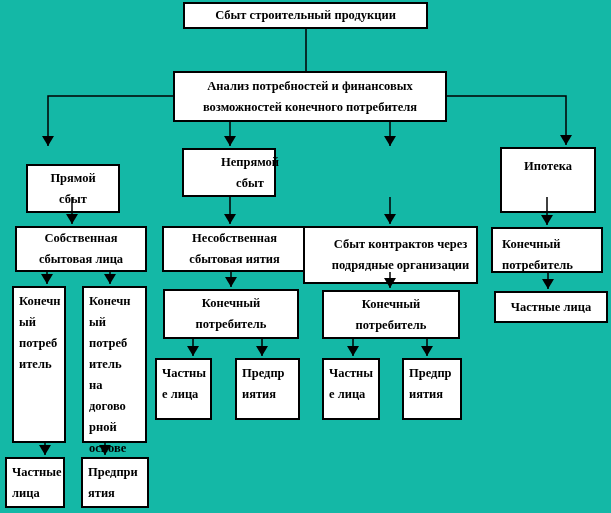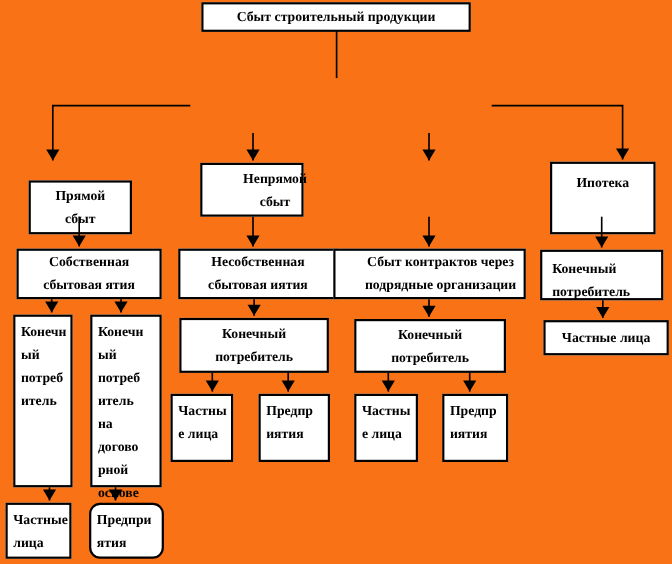--- a/index.html
+++ b/index.html
@@ -1,17 +1,17 @@
 <!DOCTYPE html>
 <html><head>
 <meta charset="utf-8">
 <style>
   html,body { margin:0; padding:0; background:#808080; }
   .canvas {
-    position:relative; width:611px; height:513px; background:#f97316;
+    position:relative; width:611px; height:513px; background:#14b8a6;
     font-family:"Liberation Serif","DejaVu Serif",serif; font-weight:bold; color:#000;
     overflow:hidden;
   }
   .node {
     position:absolute; background:#ffffff; border:2px solid #000000;
     box-sizing:border-box; white-space:pre-line;
     font-size:12.5px; line-height:1.68;
   }
   .c  { display:flex; align-items:center; justify-content:center; text-align:center; }
   .tl { padding:3px 2px 16px 5px; text-align:left; }
@@ -19,32 +19,34 @@
   .tc { text-align:center; padding-top:7px; }
   svg.wires { position:absolute; left:0; top:0; pointer-events:none; }
   svg.wires path { stroke:#000000; stroke-width:1.5; fill:none; }
 </style>
 </head>
 <body>
 
 <div class="canvas">
 
   <div class="node c" style="left:183px; top:2px;   width:245px; height:27px;">Сбыт строительный продукции</div>
+  <div class="node c" style="left:173px; top:71px;  width:274px; height:51px;">Анализ потребностей и финансовых
+возможностей конечного потребителя</div>
 
   <div class="node c" style="left:26px;  top:148px; width:94px;  height:49px;margin-top:16px;">Прямой
 сбыт</div>
   <div class="node c" style="left:182px; top:148px; width:94px;  height:49px;padding-left:42px;">Непрямой
 сбыт</div>
   <div class="node tc" style="left:500px; top:147px; width:96px;  height:66px;">Ипотека</div>
 
   <div class="node c" style="left:15px;  top:226px; width:132px; height:46px;">Собственная
-сбытовая ятия</div>
+сбытовая лица</div>
   <div class="node c" style="left:162px; top:226px; width:145px; height:46px;">Несобственная
 сбытовая иятия</div>
-  <div class="node c" style="left:303px; top:226px; width:175px; height:46px;padding-left:20px;">Сбыт контрактов через
+  <div class="node c" style="left:303px; top:226px; width:175px; height:58px;padding-left:20px;">Сбыт контрактов через
 подрядные  организации</div>
   <div class="node lm" style="left:491px; top:227px; width:112px; height:46px;">Конечный
 потребитель</div>
 
   <div class="node tl" style="left:12px;  top:286px; width:54px;  height:157px;">Конечн
 ый
 потреб
 итель</div>
   <div class="node tl" style="left:82px;  top:286px; width:65px;  height:157px;">Конечн
 ый
@@ -64,21 +66,21 @@
 е лица</div>
   <div class="node tl" style="left:235px; top:358px; width:65px;  height:62px;">Предпр
 иятия</div>
   <div class="node tl" style="left:322px; top:358px; width:58px;  height:62px;">Частны
 е лица</div>
   <div class="node tl" style="left:402px; top:358px; width:60px;  height:62px;">Предпр
 иятия</div>
 
   <div class="node tl" style="left:5px;   top:457px; width:60px;  height:51px;">Частные
 лица</div>
-  <div class="node tl" style="left:81px;  top:457px; width:68px;  height:51px;border-radius:10px;">Предпри
+  <div class="node tl" style="left:81px;  top:457px; width:68px;  height:51px;">Предпри
 ятия</div>
 
   <svg class="wires" width="611" height="513">
     <defs>
       <marker id="arw" markerUnits="userSpaceOnUse" markerWidth="14" markerHeight="14" viewBox="0 0 14 14" refX="12" refY="7" orient="auto">
         <path d="M2,1 L12,7 L2,13 Z" style="fill:#000; stroke:none;"></path>
       </marker>
     </defs>
     <path d="M306,28 V71"></path>
     <path d="M173,96 H48 V146" marker-end="url(#arw)"></path>

